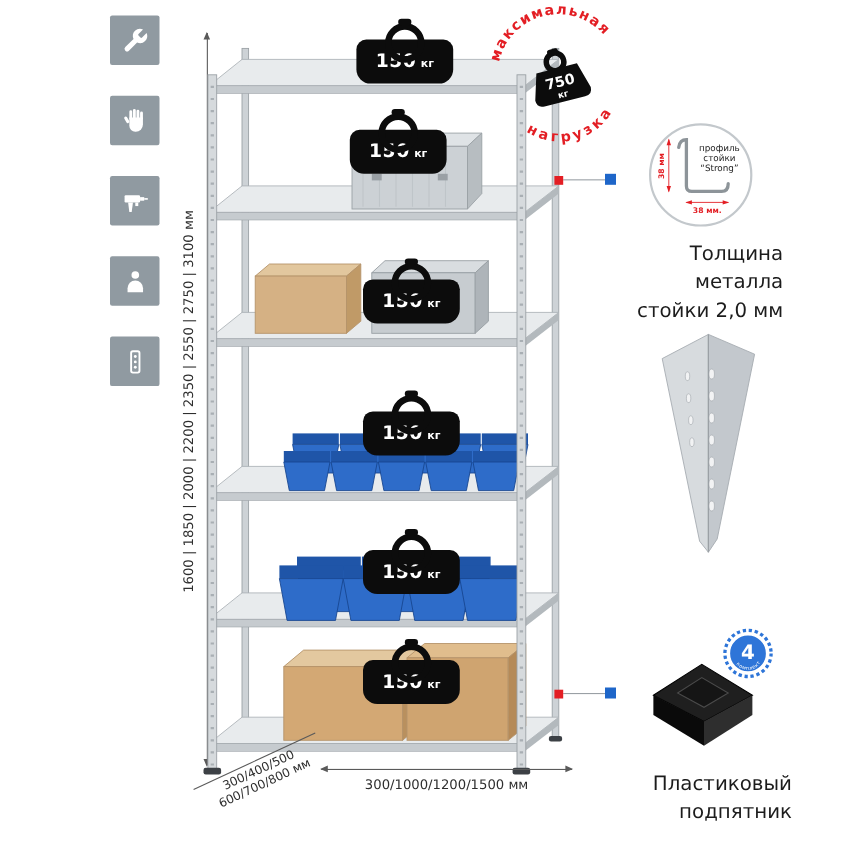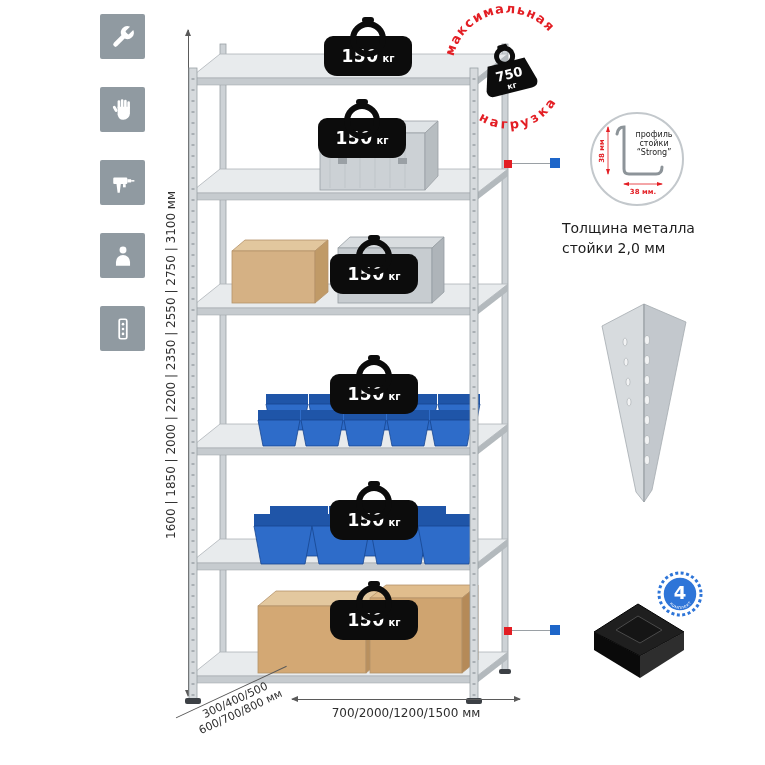--- a/index.html
+++ b/index.html
@@ -56,21 +56,21 @@
     position: absolute; left: 182px; top: 716px; width: 122px;
     transform: rotate(-25deg); transform-origin: 0 50%;
     text-align: center; font-size: 11px; color: #2e2e2e; line-height: 1.2;
   }
   .depth-line { height: 1px; background: #5a5a5a; margin-bottom: 2px; }
   
   .profile-circle {
     position: absolute; left: 590px; top: 112px; width: 94px; height: 94px;
     border: 2px solid #c3c8cc; border-radius: 50%; background: #fff; z-index: 6;
   }
-  .caption { position: absolute; text-align: left; font-size: 14px; color: #1c1c1c; line-height: 1.45; }
+  .caption { position: absolute; text-align: right; font-size: 18px; color: #1c1c1c; line-height: 1.45; }
   .stamp { position: absolute; left: 432px; top: 4px; width: 150px; height: 130px; z-index: 8; }
   .stamp-arc  { font-size: 13px; font-weight: bold; fill: #e31e24; letter-spacing: 1.2px; }
   .stamp-arc2 { font-size: 13px; font-weight: bold; fill: #e31e24; letter-spacing: 3px; }
   .stamp-val  { font-size: 13px; font-weight: bold; fill: #fff; text-anchor: middle; }
   .stamp-unit { font-size: 8px;  font-weight: bold; fill: #fff; text-anchor: middle; }
   .pf-label { font-size: 8px; fill: #1c1c1c; text-anchor: middle; }
   .pf-dim   { font-size: 7px; fill: #e31e24; font-weight: bold; text-anchor: middle; }
   .badge-num { font-size: 18px; font-weight: bold; fill: #fff; text-anchor: middle; }
   .badge-ring-text { font-size: 4.5px; fill: #fff; letter-spacing: .4px; }
 </style>
@@ -359,23 +359,27 @@
       <circle r="17" fill="#2e75d8" stroke="#fff" stroke-width="1.5"></circle>
       <text class="badge-num" y="5">4</text>
       <defs>
           <path id="footring" d="M -12,7 A 13,13 0 0 0 12,7" fill="none"></path>
         </defs>
       <text class="badge-ring-text">
         <textPath href="#footring" startOffset="50%" text-anchor="middle">в комплекте</textPath>
       </text>
     </g>
   </svg>
+  <div class="caption" style="left:570px;top:700px;width:150px">
+    <div>Пластиковый</div>
+    <div>подпятник</div>
+  </div>
 
   <div class="dim-hline"></div>
-  <div class="dim-htext">700/2000/1200/1500 мм</div>
+  <div class="dim-htext">300/1000/1200/1500 мм</div>
 
   <div class="depth-wrap">
     <div class="depth-line"></div>
     <div>300/400/500</div>
     <div>600/700/800 мм</div>
   </div>
 
 </div>
 
 </body></html>

